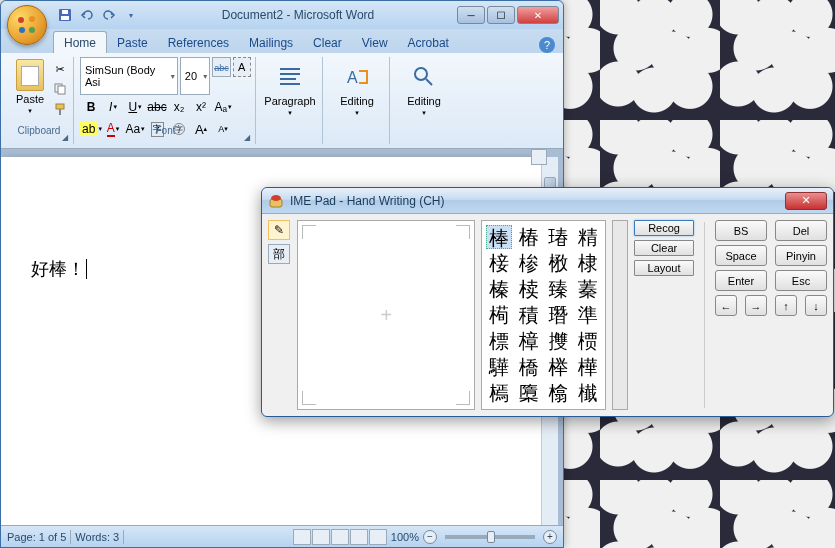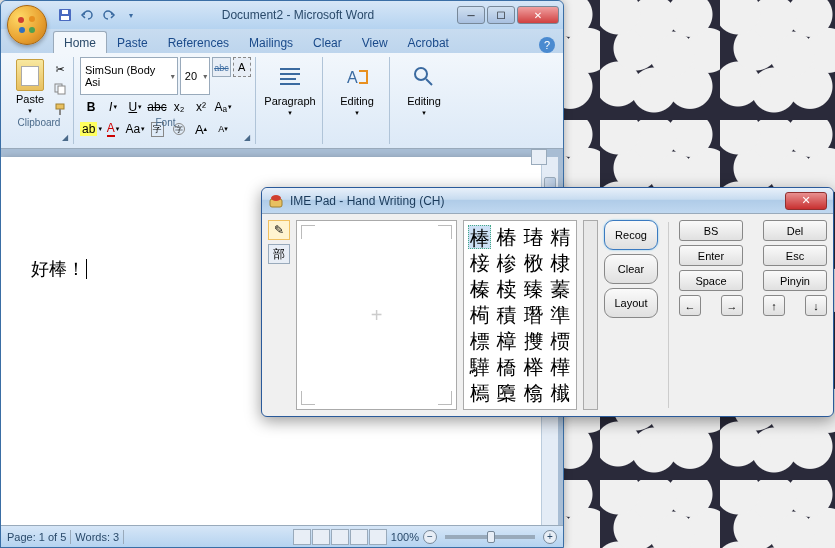--- a/index.html
+++ b/index.html
@@ -49,21 +49,21 @@
 .win-max { background: linear-gradient(#d0e0f0,#a8c0e0); }
 .win-close { background: linear-gradient(#f0a0a0,#d04040); color: white; width: 42px; }
 
 .tabs { height: 24px; display: flex; align-items: flex-end; padding-left: 52px; background: linear-gradient(#c8dcf0,#bdd5ed); font-size: 12px; gap: 0; }
 .tab { padding: 4px 10px 3px; cursor: pointer; color: #1a4a8a; }
 .tab.active { background: #f2f7fc; border: 1px solid #9ab; border-bottom: none; border-radius: 3px 3px 0 0; color: #2a4a6a; font-weight: normal; }
 .help-icon { margin-left: auto; margin-right: 8px; width: 16px; height: 16px; border-radius: 50%; background: #4a8ad0; color: white; font-size: 11px; display: flex; align-items: center; justify-content: center; cursor: pointer; }
 
 .ribbon { height: 96px; background: linear-gradient(#f2f7fc,#dce9f7); border-bottom: 1px solid #9ab; display: flex; padding: 4px; gap: 2px; font-size: 11px; }
 .rib-group { border-right: 1px solid #b0c4d8; padding: 0 4px 14px; position: relative; display: flex; flex-direction: column; }
-.rib-group-label { position: absolute; bottom: 16px; left: 0; right: 0; text-align: center; font-size: 10px; color: #4a6a8a; }
+.rib-group-label { position: absolute; bottom: 8px; left: 0; right: 0; text-align: center; font-size: 10px; color: #4a6a8a; }
 .rib-group-launcher { position: absolute; bottom: 1px; right: 1px; width: 10px; height: 10px; font-size: 8px; color: #4a6a8a; cursor: pointer; }
 
 .paste-btn { width: 42px; display: flex; flex-direction: column; align-items: center; gap: 2px; padding: 2px; cursor: pointer; }
 .paste-icon { width: 28px; height: 32px; background: linear-gradient(#f8e8a0,#e8c060); border: 1px solid #c8a040; border-radius: 2px; position: relative; }
 .paste-icon::after { content: ""; position: absolute; left: 4px; top: 6px; right: 4px; bottom: 4px; background: white; border: 1px solid #aaa; }
 .clip-col { display: flex; flex-direction: column; gap: 4px; padding-top: 4px; }
 .mini-icon { width: 18px; height: 16px; cursor: pointer; display: flex; align-items: center; justify-content: center; }
 
 .font-group { width: 180px; }
 .font-row1 { display: flex; gap: 2px; margin-bottom: 2px; }
@@ -127,25 +127,25 @@
 .ime-chars {
   width: 128px; background: white; border: 1px solid #aaa; padding: 4px;
   display: grid; grid-template-columns: repeat(4, 1fr); gap: 2px 4px;
   font-size: 20px; font-family: SimSun, "MS Mincho", serif; overflow: hidden;
   align-content: start;
 }
 .ime-char { cursor: pointer; text-align: center; line-height: 24px; height: 24px; }
 .ime-char.sel { background: #cce0f5; border: 1px dotted #4a8; }
 .ime-vscroll { width: 17px; background: #e8e8e8; border: 1px solid #aaa; position: relative; }
 .ime-btns { width: 62px; display: flex; flex-direction: column; gap: 4px; }
-.ime-btn { height: 30px; border: 1px solid #888; background: linear-gradient(#fafafa,#e0e0e0); font-size: 11px; cursor: pointer; border-radius: 9px; }
+.ime-btn { height: 16px; border: 1px solid #888; background: linear-gradient(#fafafa,#e0e0e0); font-size: 11px; cursor: pointer; border-radius: 1px; }
 .ime-btn.primary { border-color: #3a7ac0; box-shadow: 0 0 2px #6ac0f0; }
 .ime-key-sep { width: 1px; background: #ccc; margin: 2px 4px; }
 .ime-keys { flex: 1; display: flex; flex-direction: column; gap: 4px; }
-.ime-key-row { display: flex; gap: 20px; }
+.ime-key-row { display: flex; gap: 8px; }
 .ime-key { flex: 1; height: 21px; border: 1px solid #888; background: linear-gradient(#fafafa,#e0e0e0); font-size: 11px; cursor: pointer; border-radius: 3px; display: flex; align-items: center; justify-content: center; }
 .ime-arrow { width: 22px; flex: none; }
 </style>
 </head>
 <body>
 
 <div class="wallpaper"></div>
 
 <div class="word-win">
   <div class="titlebar">
@@ -419,26 +419,26 @@
       <button class="ime-btn">Clear</button>
       <button class="ime-btn">Layout</button>
     </div>
     <div class="ime-key-sep"></div>
     <div class="ime-keys">
       <div class="ime-key-row">
         <div class="ime-key">BS</div>
         <div class="ime-key">Del</div>
       </div>
       <div class="ime-key-row">
+        <div class="ime-key">Space</div>
+        <div class="ime-key">Pinyin</div>
+      </div>
+      <div class="ime-key-row">
         <div class="ime-key">Enter</div>
         <div class="ime-key">Esc</div>
-      </div>
-      <div class="ime-key-row">
-        <div class="ime-key">Space</div>
-        <div class="ime-key">Pinyin</div>
       </div>
       <div class="ime-key-row">
         <div class="ime-key ime-arrow">←</div>
         <div class="ime-key ime-arrow">→</div>
         <div class="ime-key ime-arrow">↑</div>
         <div class="ime-key ime-arrow">↓</div>
       </div>
     </div>
   </div>
 </div>

